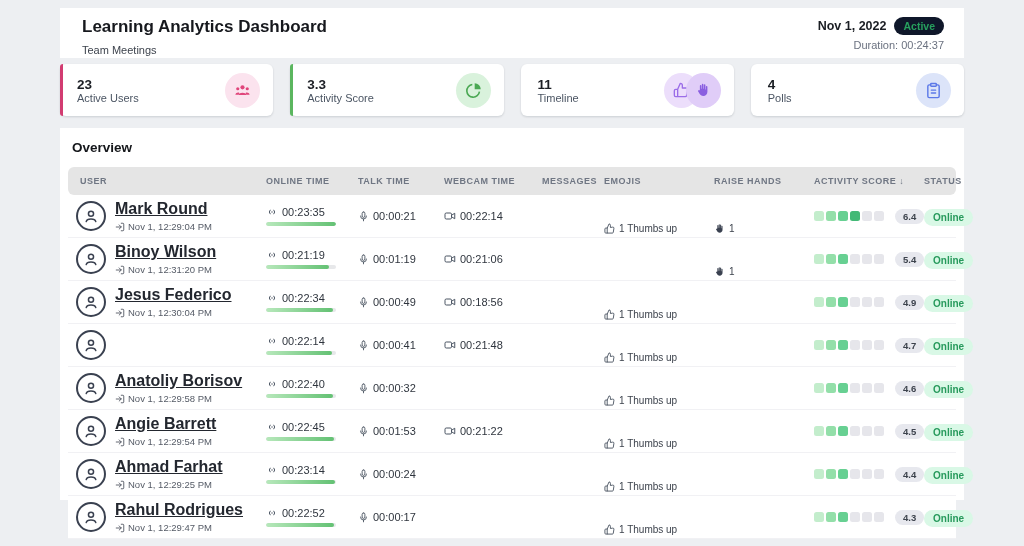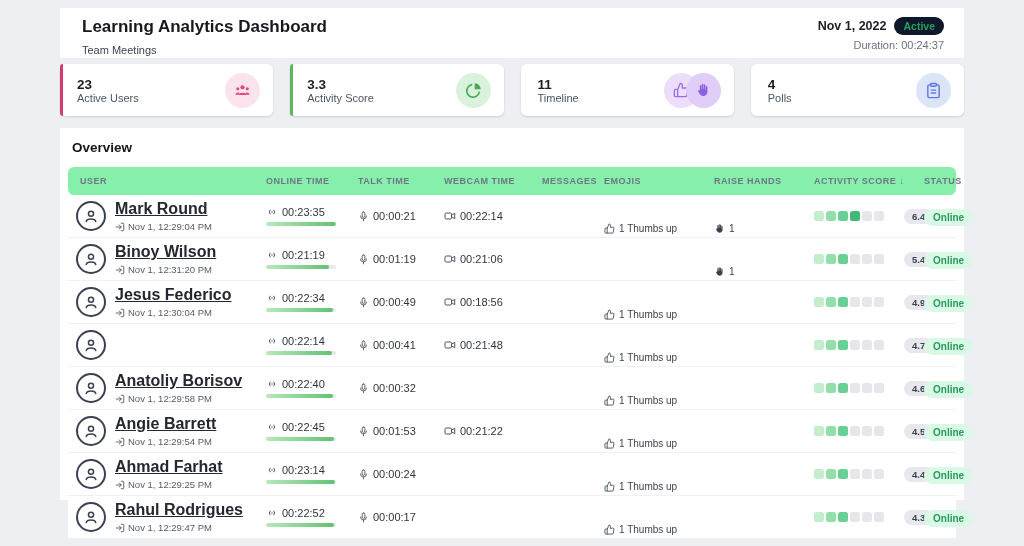--- a/index.html
+++ b/index.html
@@ -45,21 +45,21 @@
     position:absolute; left:60px; top:128px; width:904px; height:372px;
     background:#fff; padding:12px 8px 0 8px;
   }
   .overview-title { margin:0 0 12px 4px; font-size:13.5px; font-weight:bold; color:#14161a; }
 
   .t-row {
     display:grid;
     grid-template-columns:190px 92px 86px 98px 62px 110px 100px 110px 1fr;
     align-items:center;
   }
-  .t-head { background:#86efac; border-radius:6px; height:28px; }
+  .t-head { background:#e5e5e5; border-radius:6px; height:28px; }
   .th {
     font-size:9px; font-weight:bold; color:#6f7683; letter-spacing:.5px;
     padding-left:8px; white-space:nowrap;
   }
   .th:first-child { padding-left:12px; }
   .body-row { height:43px; border-bottom:1px solid #f1f1f4; background:#fff; }
   .cell { padding-left:8px; }
 
   .user-cell { display:flex; align-items:center; gap:9px; padding-left:8px; }
   .avatar {
@@ -70,21 +70,21 @@
   .sub { font-size:9.5px; color:#555b66; margin-top:3px; display:flex; align-items:center; gap:3px; white-space:nowrap; }
   .sub svg { flex-shrink:0; }
 
   .time-line { display:flex; align-items:center; gap:4px; font-size:11px; color:#2f353e; white-space:nowrap; }
   .time-line svg { color:#4b5563; flex-shrink:0; }
   .bar { display:block; width:70px; height:4px; background:#e7e8ea; border-radius:2px; margin-top:4px; overflow:hidden; }
   .bar-fill { display:block; height:100%; border-radius:2px; background:linear-gradient(90deg,#b7e8bb,#63c173); }
 
   .emoji-cell .time-line, .raise-cell .time-line { font-size:10px; color:#3d434d;margin-top:24px; }
 
-  .score-cell { display:flex; align-items:center; gap:20px;text-align:right; }
+  .score-cell { display:flex; align-items:center; gap:11px;text-align:right; }
   .squares { display:flex; gap:2px; }
   .sq { width:10px; height:10px; border-radius:2.5px; background:#e6e6eb; display:inline-block; }
   .score-pill { background:#e7e8ee; color:#3d434d; font-size:9.5px; font-weight:bold; padding:2px 8px; border-radius:9px; }
 
   .status-pill { background:#d9f8e6; color:#279a5c; font-size:10px; font-weight:bold; padding:3px 9px; border-radius:10px; }
 
   svg { display:block; }
 </style>
 </head>
 <body>

